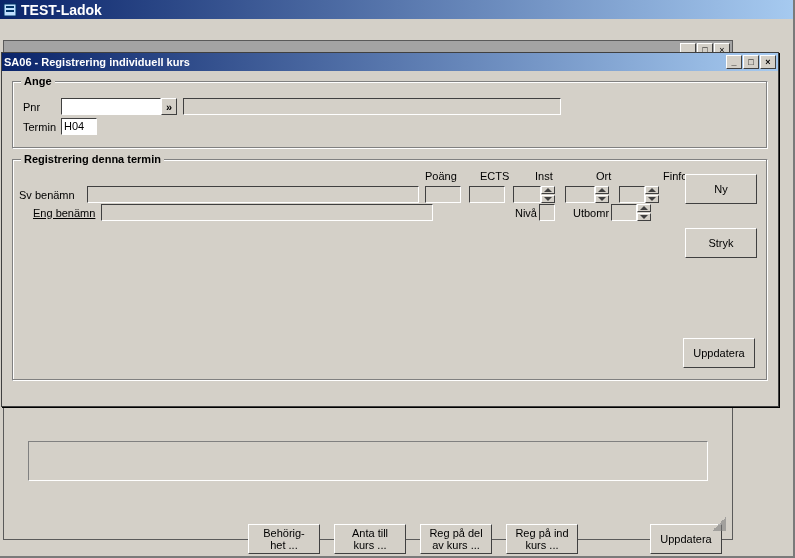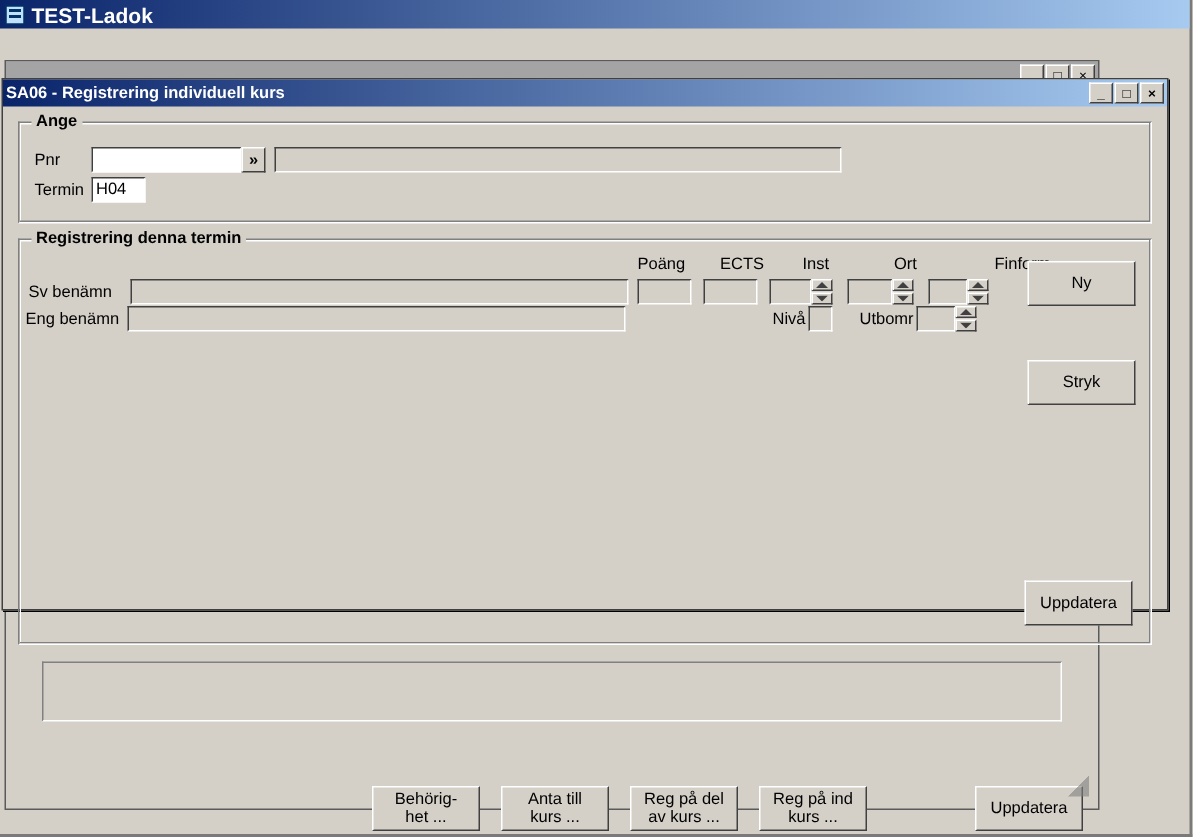--- a/index.html
+++ b/index.html
@@ -132,21 +132,21 @@
     border: 1px solid #808080;
     border-right-color:#fff; border-bottom-color:#fff;
     box-shadow: inset -1px -1px 0 #808080, inset 1px 1px 0 #fff;
   }
   .groupbox > .legend {
     position:absolute; top:-7px; left:8px;
     background:#d4d0c8; padding: 0 3px;
     font-weight:bold;
   }
   .g-ange { left:4px; right:4px; top:8px; height:68px; }
-  .g-reg  { left:4px; right:4px; top:86px; height:271px; }
+  .g-reg  { left:4px; right:4px; top:86px; height:222px; }
   .lbl { color:#000; font-size:11px; }
   .field {
     border:1px solid #404040;
     border-right-color:#fff; border-bottom-color:#fff;
     background:#fff;
     height:17px;
     padding: 1px 2px;
   }
   .field.ro { background:#d4d0c8; }
   .dropbtn {
@@ -162,21 +162,21 @@
     border:1px solid #fff;
     border-right-color:#404040; border-bottom-color:#404040;
     background:#d4d0c8;
     display:block;
   }
   .smallbtn svg { width:8px; height:4px; display:block; margin:1px auto;}
   .colpair { display:flex; flex-direction:column; gap:1px;}
   .row { position:absolute; display:flex; align-items:center; }
   .front-buttons {
     position:absolute; right:10px; top:14px;
-    display:flex; flex-direction:column; gap:36px;
+    display:flex; flex-direction:column; gap:24px;
   }
   .front-buttons .btn { width:66px; height:30px; }
   .uppd-btn { position:absolute; right:12px; bottom:12px; }
   .res-icon {
     position:absolute; right:2px; bottom:2px;
     width:14px; height:14px;
     background:
       linear-gradient(135deg, transparent 50%, #808080 50%);
     opacity:.6;
   }
@@ -280,21 +280,21 @@
             <span class="lbl" style="width:50px">Inst</span>
             <span class="lbl" style="width:56px">Ort</span>
             <span class="lbl" style="width:50px">Finform</span>
           </div>
 
           <div class="row" style="left:6px; top:26px;">
             <span class="lbl" style="width:68px">Sv benämn</span>
             <span class="field ro" style="width:332px"></span>
           </div>
 
-          <div class="row" style="left:4px; top:44px;">
+          <div class="row" style="left:20px; top:44px;text-decoration:underline;">
             <span class="lbl" style="width:68px">Eng benämn</span>
             <span class="field ro" style="width:332px"></span>
           </div>
 
           <div class="row" style="left:412px; top:26px;">
             <span class="field ro" style="width:36px"></span>
             <span style="width:8px"></span>
             <span class="field ro" style="width:36px"></span>
             <span style="width:8px"></span>
             <span class="field ro" style="width:28px"></span>

